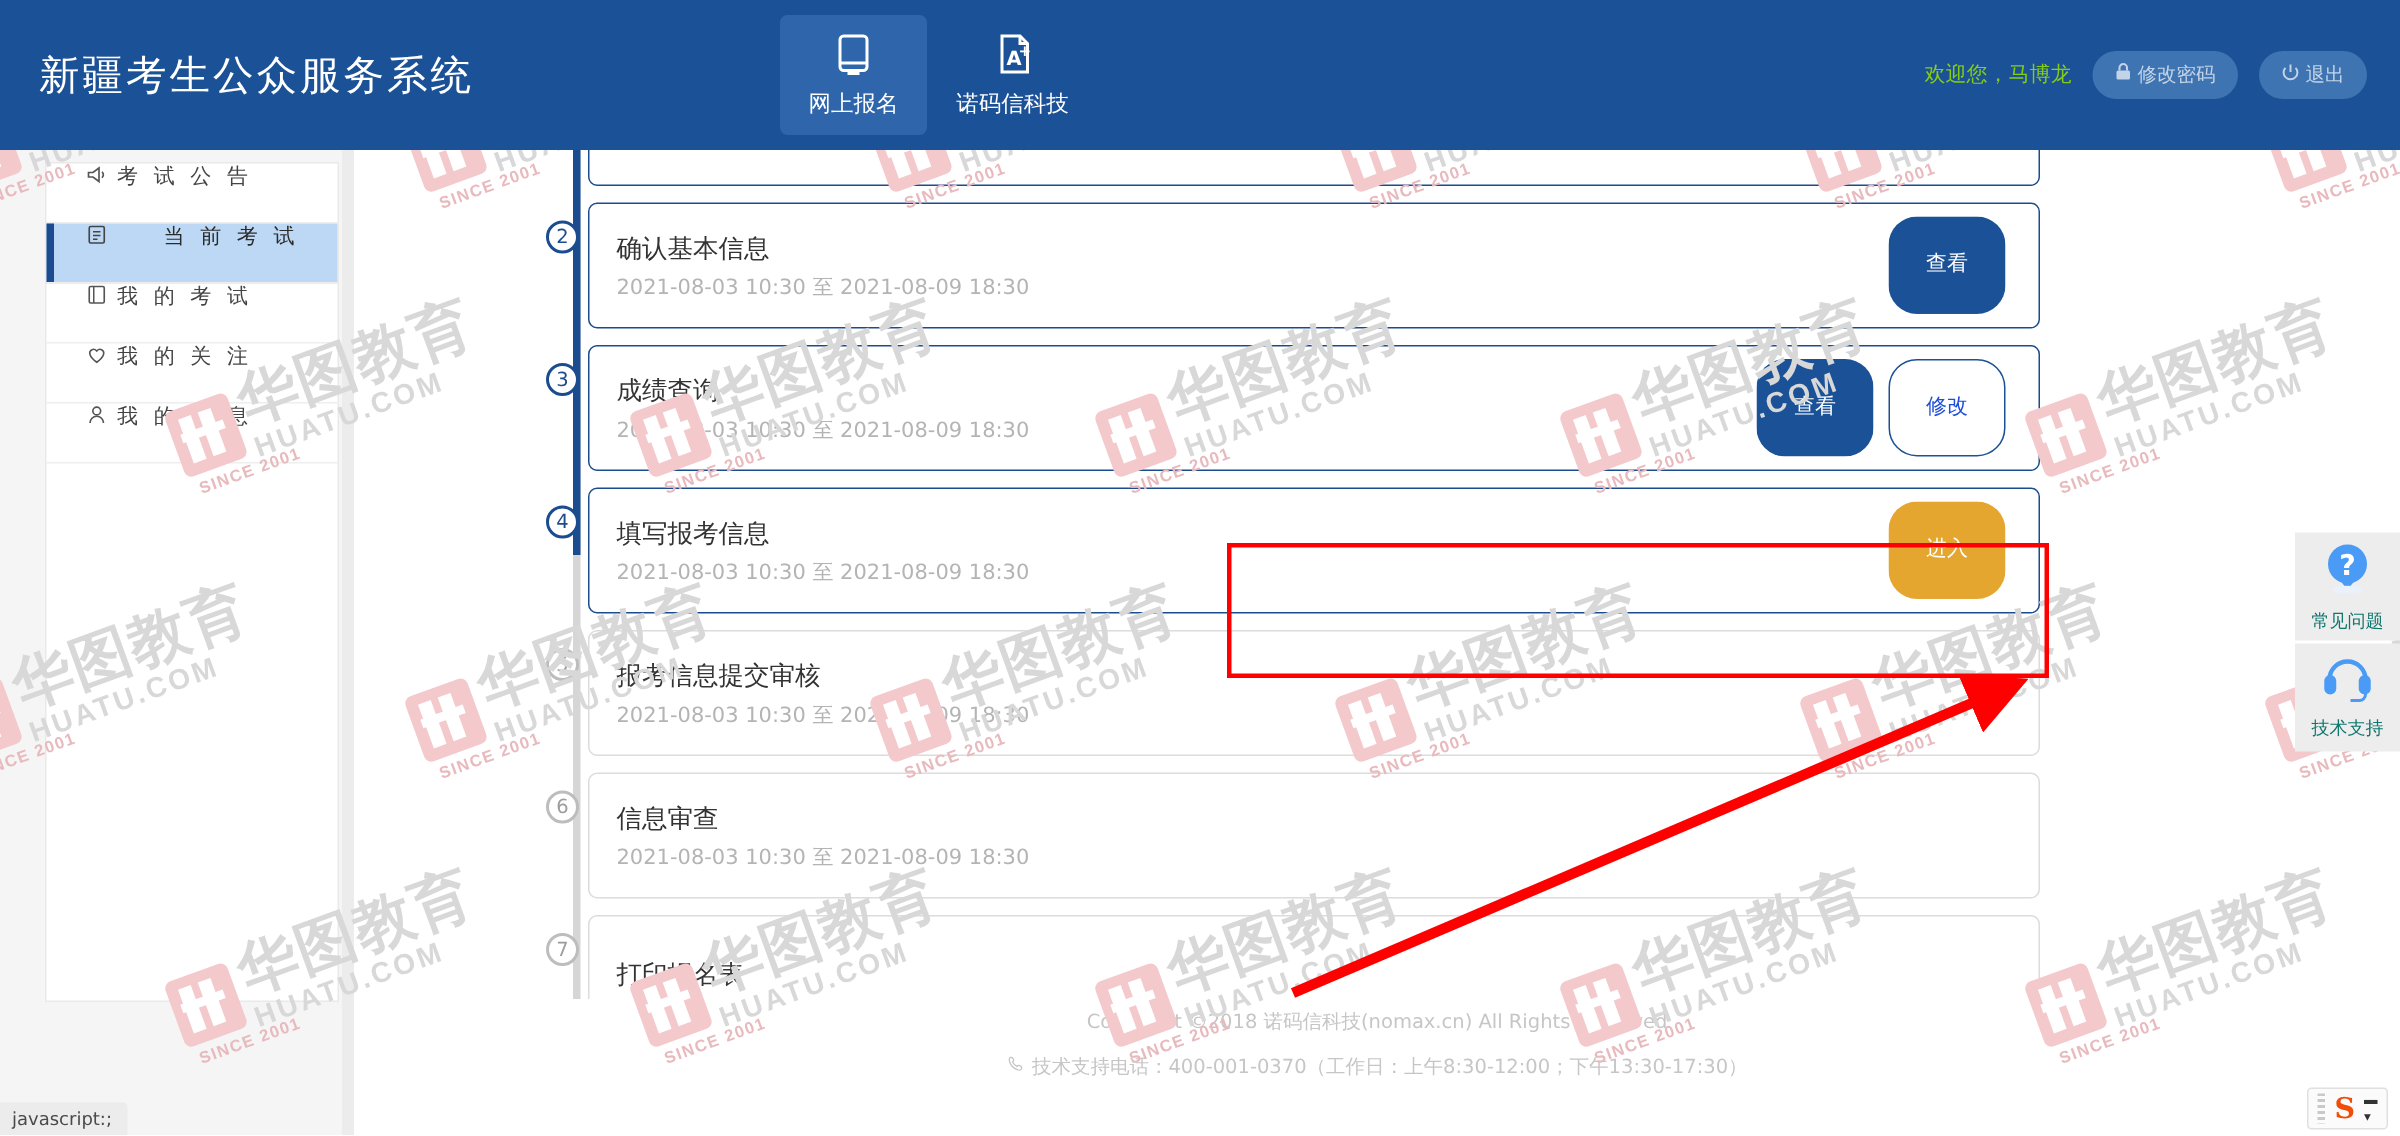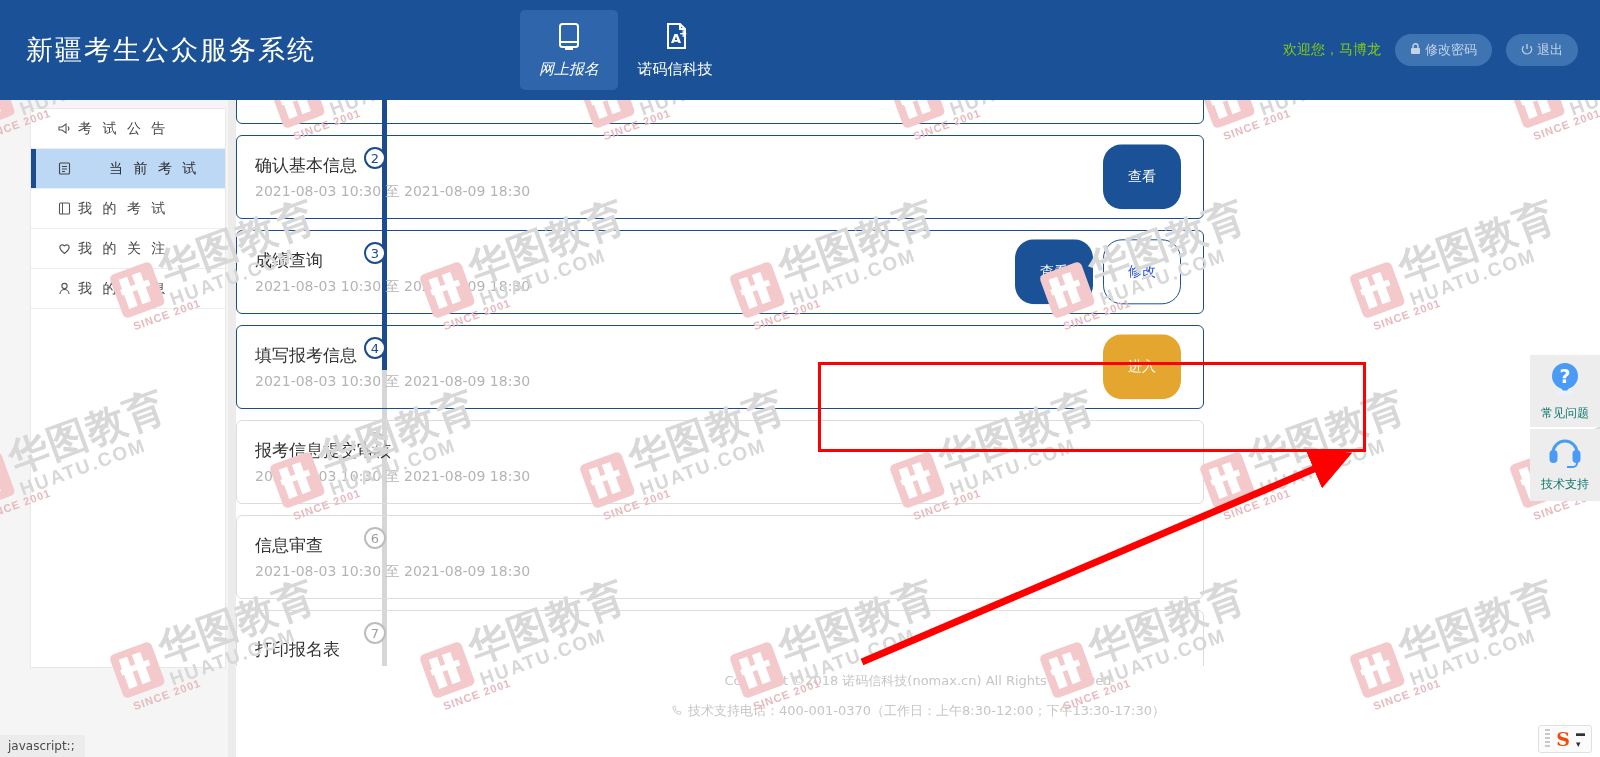--- a/index.html
+++ b/index.html
@@ -58,21 +58,21 @@
     font-family: "DejaVu Sans", sans-serif;
   }
   .nav { display: flex; margin-left: 200px; align-items: stretch; height:100px;}
   .nav-item {
     width: 98px; display: flex; flex-direction: column;
     align-items: center; justify-content: center; gap: 7px;
     color: #fff; font-size: 15px; cursor: pointer;
     border-radius: 5px; margin: 10px 4px; padding: 6px 0;
     font-family:"DejaVu Sans", sans-serif;
   }
-  .nav-item.active { background: #2f66ab; font-style: italic; }
+  .nav-item.active { background: #2f66ab; }
   .nav-ic { width: 30px; height: 32px; position: relative; }
 
   .hdr-right {
     margin-left: auto; display: flex; align-items: center;
     gap: 14px; margin-right: 22px; color:#fff;
   }
   .welcome { font-size: 14px; color:#84cc16; font-family:Liberation Serif, serif;}
   .hbtn {
     background: #3f74b2; border-radius: 20px; color: #c3d4e8;
     font-size: 13px; padding: 7px 15px; display: flex; align-items: center; gap: 4px;
@@ -81,21 +81,21 @@
 
   
   .body-wrap { position: absolute; top:100px; left:0; right:0; bottom:0; background:#f5f5f5; }
 
   .sidebar {
     position: absolute; left: 30px; top: 8px;
     width: 196px; height: 560px; background: #fff;
     border: 1px solid #e9e9e9; z-index: 20;
   }
   .side-item {
-    height: 40px; display: flex; align-items: center;
+    height: 40px; display: flex; 
     padding-left: 26px; gap: 6px; font-size: 14px; color: #444;
     border-bottom: 1px solid #eee; cursor: pointer; position: relative;
     letter-spacing: 3px; font-family:"DejaVu Sans",sans-serif;
   }
   .side-item:first-child { border-top:none; }
   .side-item.active { background: #bcd8f5; color:#2b2b2b;gap:37px; }
   .side-item.active:before {
     content:""; position:absolute; left:0; top:0; bottom:0; width:5px; background:#1b4c8f;
   }
   .side-ic { width:15px; height:15px; flex:none; display:block; }
@@ -120,21 +120,21 @@
   .step { position: relative; display: flex; align-items: flex-start; }
   .step-num {
     position: absolute; left: 128px; top: 12px;
     width: 22px; height: 22px; border-radius: 50%;
     background: #fff; border: 2px solid #bdbdbd; color: #9d9d9d;
     font-size: 13px; display: flex; align-items: center; justify-content: center;
     z-index: 5; font-family:"DejaVu Sans",sans-serif;
   }
   .step.active-line .step-num { border-color: #1b4c8f; color: #1b4c8f; }
   .card {
-    margin-bottom: 11px; width: 968px;
+    margin-left: 156px; margin-bottom: 11px; width: 968px;
     min-height: 84px; border: 1px solid #dcdcdc; border-radius: 6px;
     position: relative; background: transparent;
     display: flex; align-items: center;
   }
   .step.active-line .card { border-color: #1b4c8f; }
   .card-txt { padding: 0 0 0 18px; }
   .card-title {
     font-size: 17px; color: #333; margin-bottom: 6px;
     font-family:"DejaVu Sans",sans-serif;
   }

